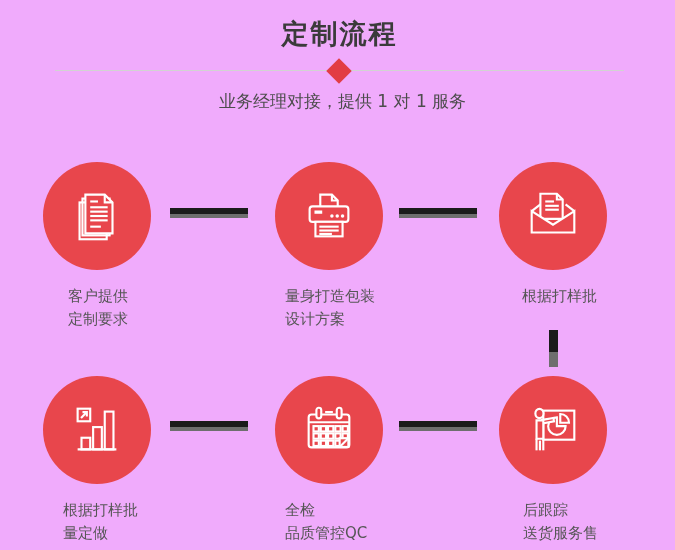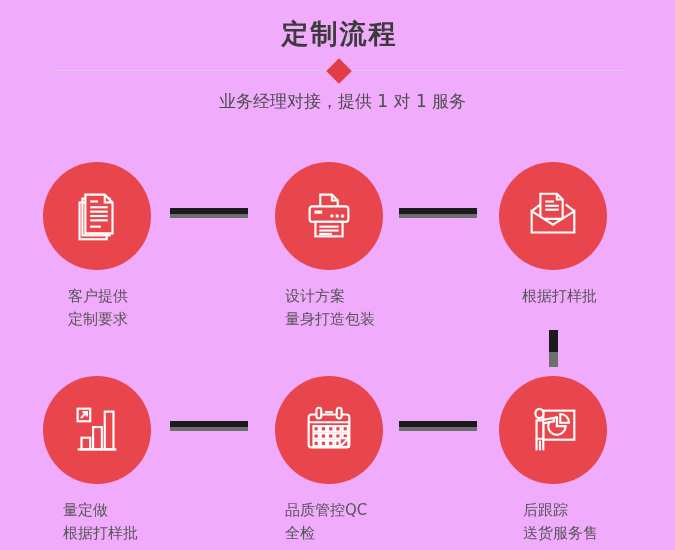--- a/index.html
+++ b/index.html
@@ -133,22 +133,22 @@
       <circle class="dotf" cx="35" cy="32" r="1.8"></circle>
       <circle class="dotf" cx="40.5" cy="32" r="1.8"></circle>
       <circle class="dotf" cx="46" cy="32" r="1.8"></circle>
       <rect class="fill" x="18" y="38" width="28" height="15"></rect>
       <line x1="22" y1="43" x2="42" y2="43"></line>
       <line x1="22" y1="47" x2="42" y2="47"></line>
       <line x1="22" y1="50.5" x2="35" y2="50.5"></line>
     </svg>
   </div>
   <div class="label" style="left:285px;top:285px">
+    <span>量身打造包装</span>
     <span>设计方案</span>
-    <span>量身打造包装</span>
   </div>
 
   <div class="circle" style="left:499px;top:162px">
     <svg class="ic" width="62" height="62" viewBox="0 0 64 64">
       <path class="fill" d="M19,9 h17 l6,6 v20 h-23 z"></path>
       <path d="M36,9 v6 h6"></path>
       <line x1="24" y1="17" x2="33" y2="17"></line>
       <line x1="24" y1="21.5" x2="38" y2="21.5"></line>
       <line x1="24" y1="25.5" x2="38" y2="25.5"></line>
       <path class="fill" d="M10,27 L32,41 L54,27 L54,49 L10,49 z"></path>
@@ -165,22 +165,22 @@
       <line x1="12" y1="52" x2="52" y2="52"></line>
       <rect x="16" y="40" width="9" height="12"></rect>
       <rect x="28" y="29" width="9" height="23"></rect>
       <rect x="40" y="13" width="9" height="39"></rect>
       <rect class="fill" x="12" y="10" width="13" height="13"></rect>
       <line x1="15.5" y1="19.5" x2="21" y2="14"></line>
       <polyline points="17,13.5 21.5,13.5 21.5,18"></polyline>
     </svg>
   </div>
   <div class="label" style="left:63px;top:499px">
+    <span>根据打样批</span>
     <span>量定做</span>
-    <span>根据打样批</span>
   </div>
 
   <div class="circle" style="left:275px;top:376px">
     <svg class="ic" width="62" height="62" viewBox="0 0 64 64">
       <rect class="fill" x="11" y="16" width="42" height="34" rx="3"></rect>
       <line x1="11" y1="24" x2="53" y2="24"></line>
       <rect class="fill" x="19" y="9" width="5" height="11" rx="2.5"></rect>
       <rect class="fill" x="40" y="9" width="5" height="11" rx="2.5"></rect>
       <line x1="28" y1="13.5" x2="36" y2="13.5"></line>
       <rect x="16" y="28" width="5.5" height="5.5"></rect>
@@ -195,22 +195,22 @@
       <rect x="46" y="35.5" width="5.5" height="5.5"></rect>
       <rect x="16" y="43" width="5.5" height="5.5"></rect>
       <rect x="23.5" y="43" width="5.5" height="5.5"></rect>
       <rect x="31" y="43" width="5.5" height="5.5"></rect>
       <rect x="38.5" y="43" width="5.5" height="5.5"></rect>
       <rect class="fill" x="43" y="40.5" width="9" height="9"></rect>
       <line x1="43" y1="49.5" x2="52" y2="40.5"></line>
     </svg>
   </div>
   <div class="label" style="left:285px;top:499px">
+    <span>全检</span>
     <span>品质管控QC</span>
-    <span>全检</span>
   </div>
 
   <div class="circle" style="left:499px;top:376px">
     <svg class="ic" width="62" height="62" viewBox="0 0 64 64">
       <rect x="22" y="12" width="32" height="30"></rect>
       <path class="fill" d="M36,19 A9,9 0 1 0 45,28 L36,28 Z"></path>
       <path class="fill" d="M39.5,15.5 A9,9 0 0 1 48.5,24.5 L39.5,24.5 Z"></path>
       <ellipse class="fill" cx="18" cy="15" rx="4.2" ry="4.8"></ellipse>
       <path class="fill" d="M21,21.5 L32.5,19.5 L33,23 L22,25 Z"></path>
       <path class="fill" d="M15,22 L22,22 L22,41 L15,41 Z"></path>

